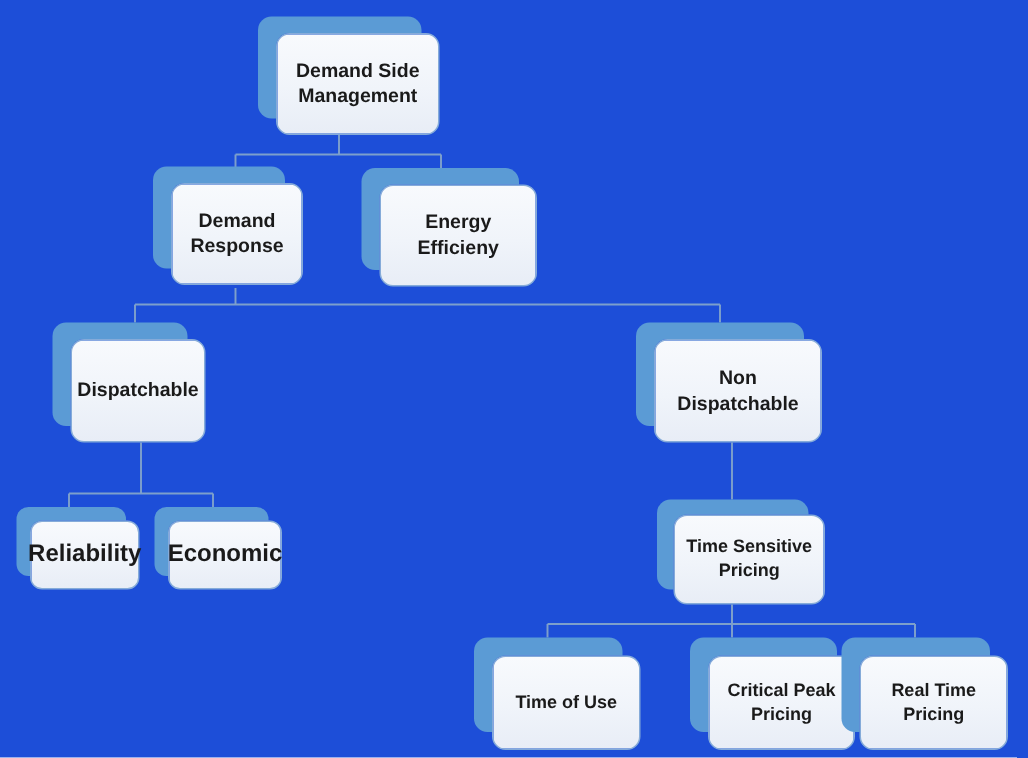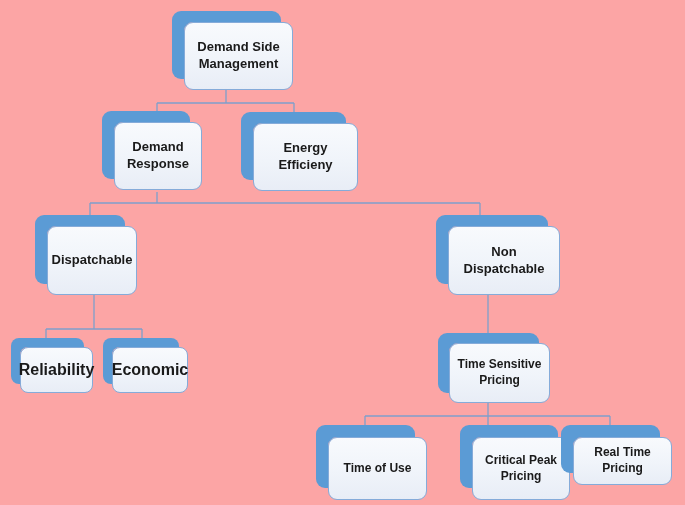--- a/index.html
+++ b/index.html
@@ -8,21 +8,21 @@
     --box-fill-top:#f8fafd;
     --box-fill-bottom:#e8edf6;
     --connector:#7d9fcb;
     --text:#1a1a1a;
   }
   html,body{margin:0;padding:0;background:#ffffff;}
   body{font-family:"Liberation Sans","DejaVu Sans",sans-serif;}
   .canvas{
     position:relative;
     width:685px;height:505px;
-    background:#fca5a5;
+    background:#1d4ed8;
     overflow:hidden;
   }
   .connectors{
     position:absolute;left:0;top:0;
     pointer-events:none;
   }
   .node{
     position:absolute;
     display:flex;align-items:center;justify-content:center;
     text-align:center;
@@ -49,27 +49,27 @@
   }
   .node.bottom{
     font-size:12px;
     box-shadow:-12px -12px 0 0 var(--shadow-blue);
   }
   
   .n-dsm  {left:184px;top:22px; width:109px;height:68px;}
   .n-dr   {left:114px;top:122px;width:88px;height:68px;}
   .n-ee   {left:253px;top:123px;width:105px;height:68px;align-items:center;}
   .n-disp {left:47px; top:226px;width:90px;height:69px;}
-  .n-ndisp{left:436px;top:226px;width:112px;height:69px;margin-left:12px;}
+  .n-ndisp{left:436px;top:226px;width:112px;height:69px;}
   .n-rel  {left:20px; top:347px;width:73px; height:46px;}
   .n-eco  {left:112px;top:347px;width:76px; height:46px;}
   .n-tsp  {left:449px;top:343px;width:101px;height:60px;}
   .n-tou  {left:328px;top:437px;width:99px; height:63px;}
   .n-cpp  {left:452px;top:437px;width:98px; height:63px;margin-left:20px;}
-  .n-rtp  {left:573px;top:437px;width:99px; height:48px;}
+  .n-rtp  {left:573px;top:437px;width:99px; height:63px;}
   .node-label{display:block;}
 </style>
 </head>
 <body>
 
 <div class="canvas">
 
   <svg class="connectors" width="685" height="505" viewBox="0 0 685 505" fill="none">
 
     <path d="M226 90 V103 M157 103 H294 M157 103 V112 M294 103 V112" stroke="var(--connector)" stroke-width="1.3"></path>

